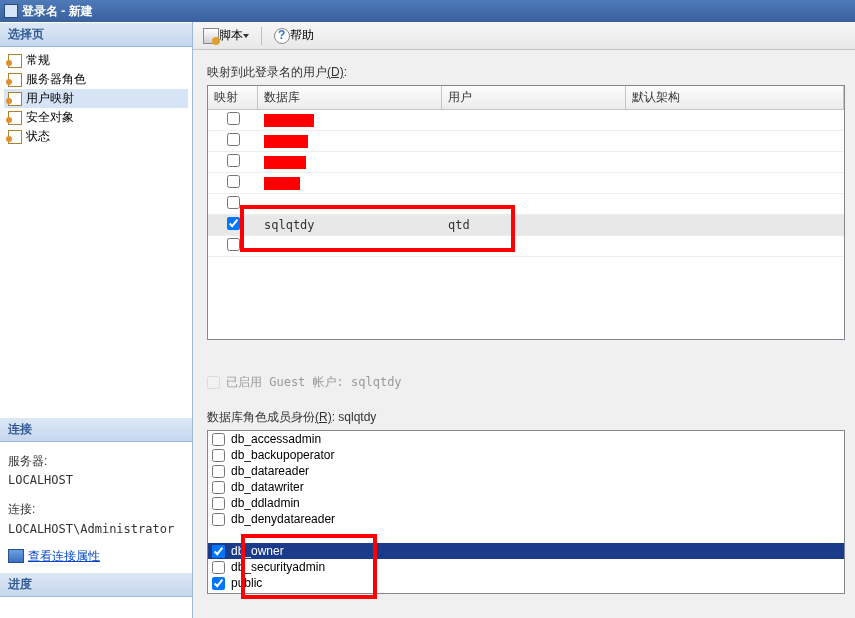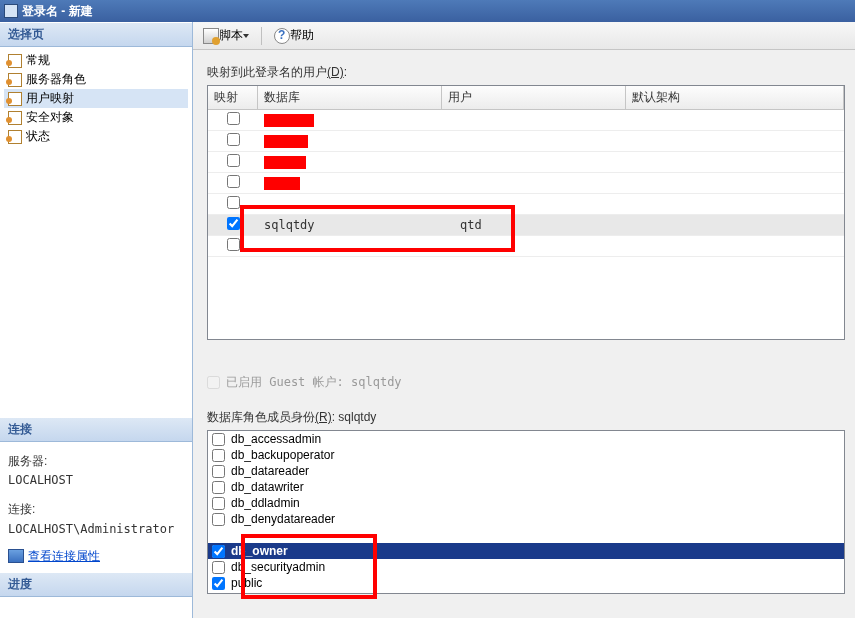--- a/index.html
+++ b/index.html
@@ -45,31 +45,31 @@
 .field-label .mnemonic { text-decoration: underline; }
 
 .grid-wrap { border: 1px solid #828790; background: #fff; height: 255px; overflow: hidden; }
 .grid-header { display: flex; background: linear-gradient(#fdfdfd, #ececec); border-bottom: 1px solid #c5c5c5; }
 .gh { border-right: 1px solid #c5c5c5; padding: 3px 6px; color: #333; }
 .gh-map { width: 50px; } .gh-db { width: 184px; } .gh-user { width: 184px; } .gh-schema { flex: 1; }
 .grid-body { }
 .grid-row { display: flex; border-bottom: 1px solid #ededed; height: 21px; align-items: center; }
 .grid-row.selected { background: #e8e8e8; }
 .gc { padding: 0 6px; font-family: "SimSun", monospace; color: #333; }
-.gc-map { width: 50px; text-align: center; } .gc-db { width: 184px; } .gc-user { width: 184px; margin-left: 12px; } .gc-schema { flex: 1; }
+.gc-map { width: 50px; text-align: center; } .gc-db { width: 184px; } .gc-user { width: 184px; } .gc-schema { flex: 1; }
 .redact { display: inline-block; background: #ff0000; height: 13px; vertical-align: middle; }
 
 .disabled-check { display: flex; align-items: center; gap: 6px; color: #9a9a9a; margin-top: 34px; }
 .disabled-check input[type=checkbox] { opacity: 0.6; }
 
 .roles-label { margin-top: 18px; margin-bottom: 4px; }
 .roles-list { border: 1px solid #828790; background: #fff; height: 164px; overflow: hidden; }
 .role-item { display: flex; align-items: center; gap: 6px; padding: 1px 4px; font-family: "SimSun", monospace; cursor: pointer; }
 .role-item.highlighted { background: #1a3a8a; color: #fff; }
-.role-item.highlighted span { color: #fff; font-weight: bold; }
+.role-item.highlighted span { color: #fff; }
 
 .red-box-1 { position: absolute; border: 4px solid #ff0000; left: 240px; top: 205px; width: 275px; height: 47px; pointer-events: none; z-index: 100; }
 .red-box-2 { position: absolute; border: 4px solid #ff0000; left: 241px; top: 534px; width: 136px; height: 65px; pointer-events: none; z-index: 100; }
 
 input[type=checkbox] { width: 13px; height: 13px; }
 </style>
 </head>
 <body>
 
 <div class="titlebar">

